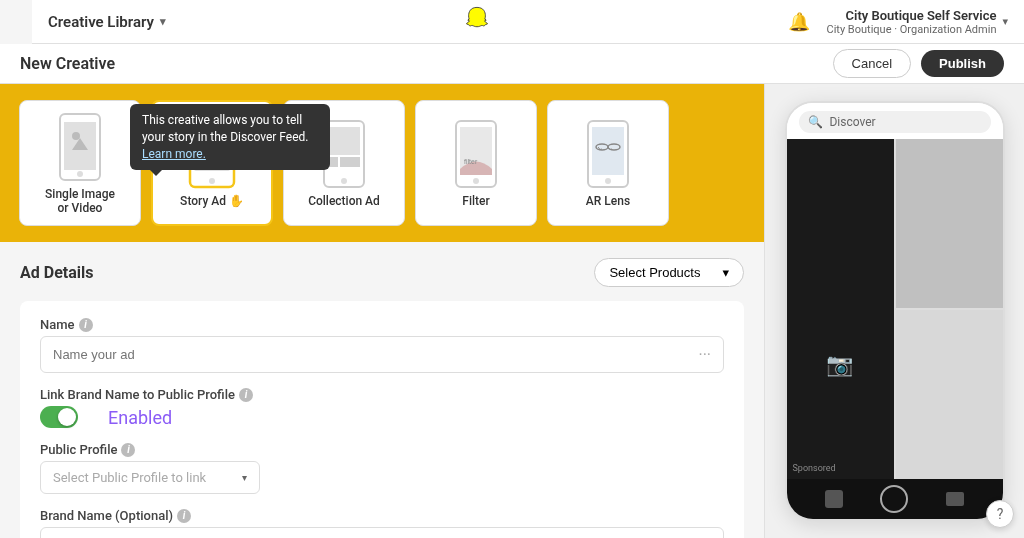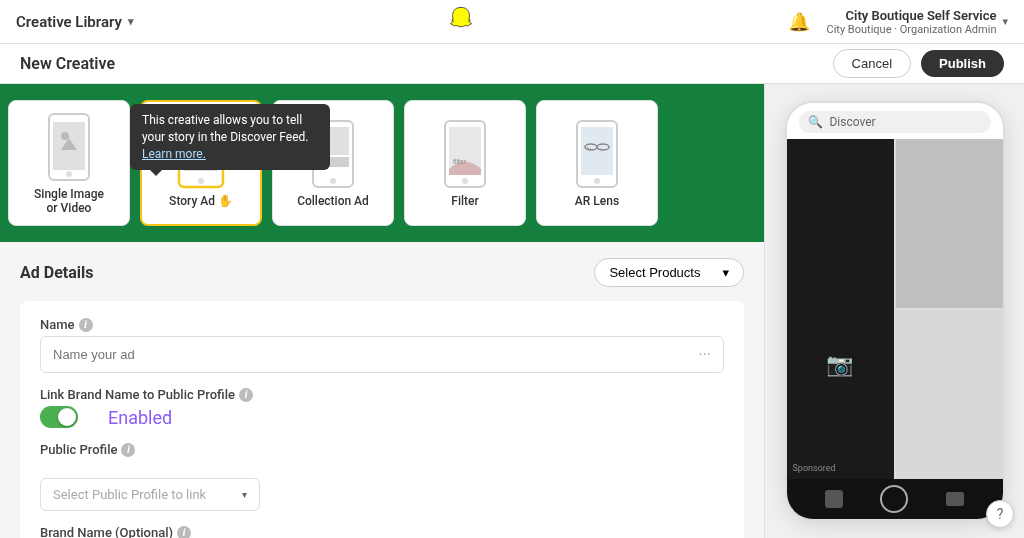--- a/index.html
+++ b/index.html
@@ -1,19 +1,19 @@
 <!DOCTYPE html>
 <html><head>
   <meta charset="utf-8">
   <style>
     * { box-sizing: border-box; margin: 0; padding: 0; }
     body { font-family: -apple-system, BlinkMacSystemFont, 'Segoe UI', Roboto, sans-serif; background: #f5f5f5; font-size: 14px; color: #333; width: 1024px; height: 538px; overflow: hidden; }
 
     
-    .header { display: flex; align-items: center; justify-content: space-between; background: #fff; border-bottom: 1px solid #e0e0e0; padding: 0 16px; height: 44px; }
+    .header { display: flex; align-items: center; justify-content: space-between; background: #fff; border-bottom: 1px solid #e0e0e0; padding: 0 16px; height: 44px; margin-left: 32px; }
     .header-left { display: flex; align-items: center; gap: 6px; font-weight: 600; font-size: 15px; }
     .header-center svg { width: 28px; height: 28px; }
     .header-right { display: flex; align-items: center; gap: 16px; }
     .header-user { display: flex; flex-direction: column; align-items: flex-end; font-size: 12px; }
     .header-user .name { font-weight: 600; font-size: 13px; }
     .header-user .role { color: #666; font-size: 11px; }
     .header-user-wrap { display: flex; align-items: center; gap: 6px; }
 
     
     .sub-header { display: flex; align-items: center; justify-content: space-between; background: #fff; padding: 8px 20px; border-bottom: 1px solid #e0e0e0; height: 40px; }
@@ -22,21 +22,21 @@
     .btn-cancel { background: none; border: 1px solid #ccc; border-radius: 20px; padding: 6px 18px; cursor: pointer; font-size: 13px; color: #333; }
     .btn-publish { background: #333; border: none; border-radius: 20px; padding: 6px 18px; cursor: pointer; font-size: 13px; color: #fff; font-weight: 600; }
 
     
     .main { display: flex; height: calc(538px - 44px - 40px); }
 
     
     .left-panel { flex: 1; overflow-y: auto; background: #f5f5f5; padding: 0; }
 
     
-    .creative-types-section { background: #15803d; padding: 16px 8px; position: relative; }
+    .creative-types-section { background: #eab308; padding: 16px 19px; position: relative; }
     .tooltip-box { position: absolute; top: 20px; left: 130px; background: #333; color: #fff; font-size: 12px; border-radius: 6px; padding: 8px 12px; max-width: 200px; z-index: 10; line-height: 1.4; }
     .tooltip-box a { color: #adf; text-decoration: underline; }
     .tooltip-box::before { content: ''; position: absolute; bottom: -6px; left: 20px; border-left: 6px solid transparent; border-right: 6px solid transparent; border-top: 6px solid #333; }
 
     .creative-types { display: flex; gap: 10px; flex-wrap: nowrap; }
     .creative-type-card { display: flex; flex-direction: column; align-items: center; justify-content: center; border: 1.5px solid #ddd; border-radius: 8px; padding: 10px 8px; cursor: pointer; width: 122px; min-width: 90px; background: #fff; transition: border-color 0.2s; }
     .creative-type-card.selected { border: 2px solid #f5c518; background: #fff; }
     .creative-type-card .card-icon { width: 54px; height: 72px; position: relative; display: flex; align-items: center; justify-content: center; }
     .creative-type-card .card-label { font-size: 12px; font-weight: 500; text-align: center; margin-top: 4px; }
 
@@ -53,21 +53,21 @@
     .form-group { display: flex; flex-direction: column; gap: 4px; }
     .form-label { font-size: 13px; font-weight: 500; color: #444; display: flex; align-items: center; gap: 4px; }
     .form-label .info-icon { width: 14px; height: 14px; border-radius: 50%; background: #bbb; color: #fff; font-size: 10px; display: inline-flex; align-items: center; justify-content: center; font-style: italic; font-weight: bold; }
     .form-input { border: 1px solid #ddd; border-radius: 6px; padding: 8px 12px; font-size: 13px; color: #999; outline: none; display: flex; align-items: center; justify-content: space-between; }
     .form-input input { border: none; outline: none; font-size: 13px; color: #999; flex: 1; background: transparent; }
 
     .toggle-row { display: flex; align-items: center; gap: 10px; }
     .toggle { width: 38px; height: 22px; background: #4CAF50; border-radius: 11px; position: relative; cursor: pointer; }
     .toggle-knob { width: 18px; height: 18px; background: #fff; border-radius: 50%; position: absolute; top: 2px; right: 2px; box-shadow: 0 1px 3px rgba(0,0,0,0.3); }
     .toggle-label { font-size: 18px; color: #8b5cf6; margin-left: 20px; }
-    .select-dropdown { border: 1px solid #ddd; border-radius: 6px; padding: 8px 12px; font-size: 13px; color: #999; background: #fff; display: flex; align-items: center; justify-content: space-between; cursor: pointer; width: 220px; margin-top: 17px; }
+    .select-dropdown { border: 1px solid #ddd; border-radius: 6px; padding: 8px 12px; font-size: 13px; color: #999; background: #fff; display: flex; align-items: center; justify-content: space-between; cursor: pointer; width: 220px; }
     .select-dropdown .chevron { font-size: 10px; color: #666; }
 
     .brand-input-wrap { position: relative; }
     .brand-input { width: 100%; border: 1px solid #ddd; border-radius: 6px; padding: 8px 12px; font-size: 13px; color: #999; outline: none; }
 
     
     .right-panel { width: 260px; background: #f0f0f0; display: flex; align-items: center; justify-content: center; padding: 10px; border-left: 1px solid #e0e0e0; }
     .phone-preview { width: 220px; height: 420px; background: #fff; border-radius: 28px; overflow: hidden; border: 2px solid #ddd; position: relative; box-shadow: 0 4px 20px rgba(0,0,0,0.12); display: flex; flex-direction: column; }
     .phone-preview-top { background: #fff; padding: 8px 12px 6px; }
     .discover-bar { display: flex; align-items: center; gap: 6px; background: #f0f0f0; border-radius: 20px; padding: 4px 10px; font-size: 12px; color: #666; }

